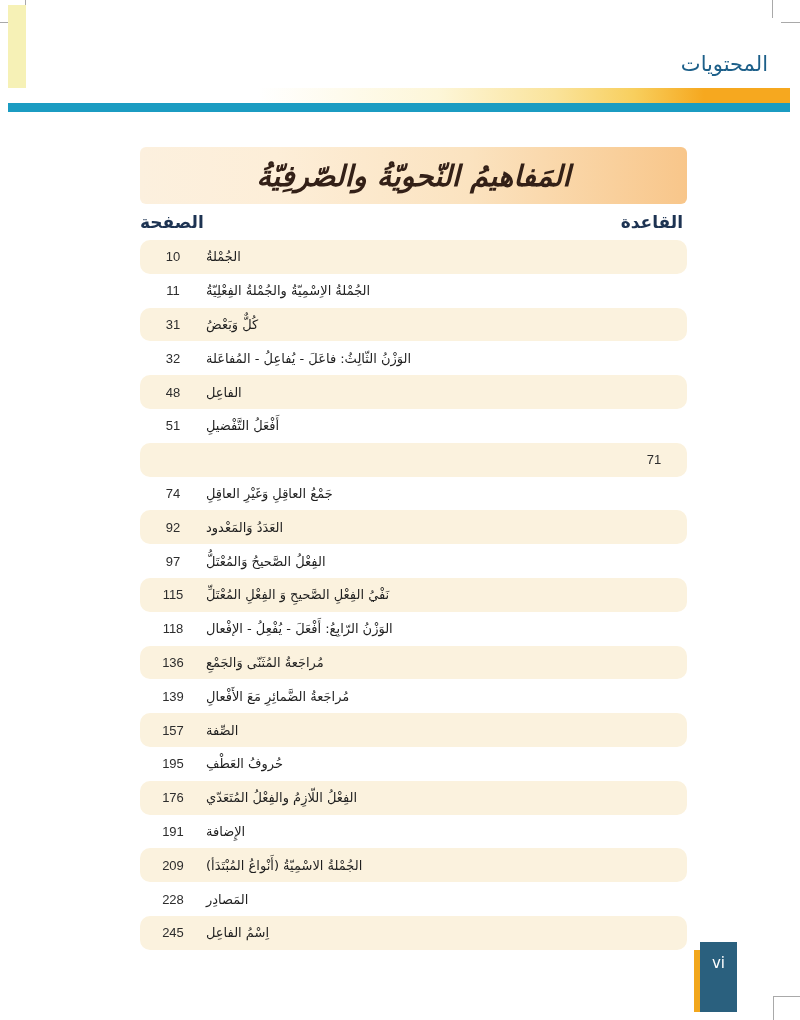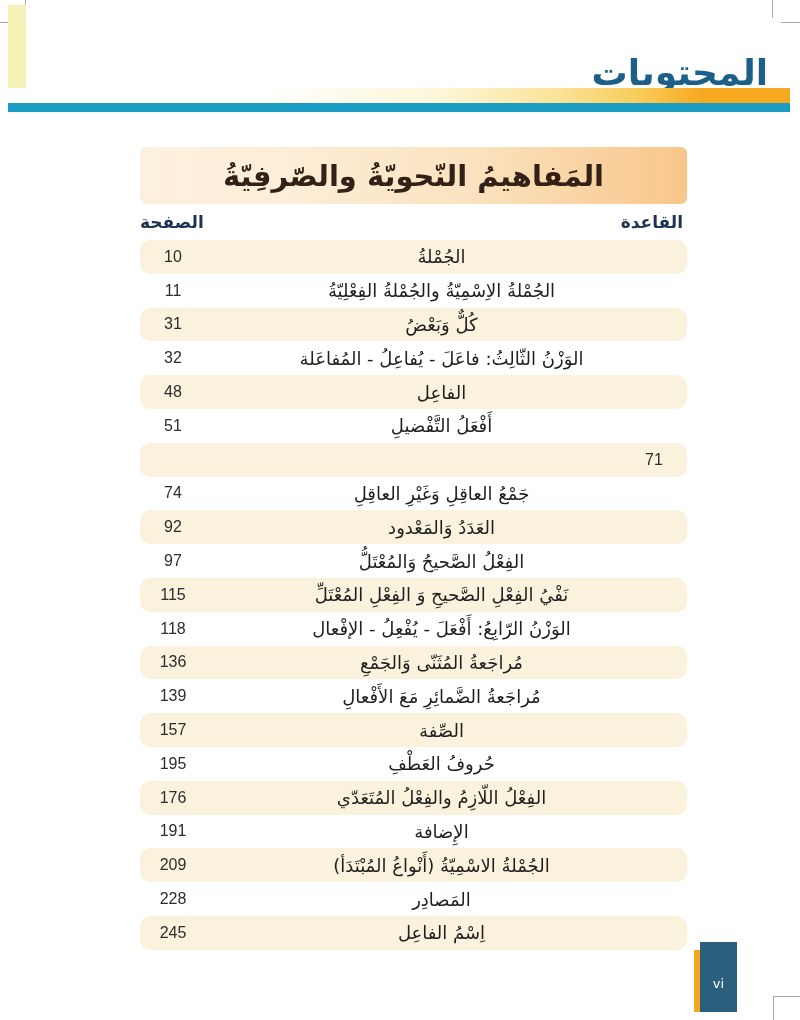--- a/index.html
+++ b/index.html
@@ -16,81 +16,81 @@
   .crop-tr-h{left:781px;top:22px;width:19px;height:1px;}
   .crop-br-v{left:773px;top:996px;width:1px;height:24px;}
   .crop-br-h{left:773px;top:996px;width:27px;height:1px;}
   
   .yellow-tab{
     position:absolute;left:8px;top:5px;width:18px;height:98px;
     background:#f6f1b6;
   }
   .contents-title{
     position:absolute;top:53px;right:32px;
-    font-size:36px;font-weight:bold;color:#1c5f89;
+    font-size:21px;font-weight:normal;color:#1c5f89;
     direction:rtl;line-height:1.1;margin-left:26px;
   }
   .gradient-bar{
     position:absolute;left:8px;top:88px;width:782px;height:15px;
     background:linear-gradient(to right,
       #ffffff 0%,#ffffff 32%,#fdf6d8 55%,#fae39a 70%,
       #f8cf5e 80%,#f6a81f 89%,#f6a81f 100%);
   }
   .teal-bar{
     position:absolute;left:8px;top:103px;width:782px;height:9px;
     background:#1b9cc2;
   }
   
   .content{
     position:absolute;left:140px;top:147px;width:547px;
     direction:rtl;
   }
   .banner{
     height:57px;border-radius:6px;
     background:linear-gradient(to left,#f8c68a 0%,#fbe3c0 40%,#fdeed8 75%,#fcf0de 100%);
-    display:flex;align-items:center;justify-content:center;
+    display:flex;align-items:center;justify-content:center;font-style:italic;
   }
   .banner-title{
     font-size:29px;font-weight:bold;color:#332017;
     letter-spacing:0.5px;
   }
   .col-headers{
     display:flex;align-items:center;
     height:32px;margin-top:2px;
     font-weight:bold;color:#1d3352;font-size:17px;
   }
   .rule-col{flex:1;text-align:right;padding-right:4px;}
   .page-col{width:66px;direction:ltr;flex:none;}
   #rows{margin-top:2px;}
   .row{
     display:flex;align-items:center;height:33.8px;
     border-radius:10px;
   }
   .row.peach{background:#fbf2de;}
   .rule-cell{
-    flex:1;text-align:center;padding-right:10px;
-    font-size:18px;color:#1f1f1f;white-space:nowrap;
+    flex:1;text-align:left;padding-right:10px;
+    font-size:13px;color:#1f1f1f;white-space:nowrap;
   }
   .page-cell{
     width:66px;flex:none;text-align:center;direction:ltr;
-    font-size:16px;color:#2d2d2d;
+    font-size:13px;color:#2d2d2d;
     font-family:"Liberation Sans","DejaVu Sans",sans-serif;
   }
   
   .folio-stripe{
     position:absolute;left:694px;top:950px;width:7px;height:62px;
     background:#f2a71d;
   }
   .folio-box{
     position:absolute;left:700px;top:942px;width:37px;height:70px;
     background:#2a607e;color:#ffffff;
     display:flex;justify-content:center;align-items:flex-start;
     padding-top:0;
   }
-  .folio-box span{margin-top:34px;font-size:13px;text-align:center;}
+  .folio-box span{margin-top:12px;font-size:15px;text-align:center;}
 </style>
 </head>
 <body>
 
 <div class="crop crop-tl-h"></div>
 <div class="crop crop-tl-v"></div>
 <div class="crop crop-tr-v"></div>
 <div class="crop crop-tr-h"></div>
 <div class="crop crop-br-v"></div>
 <div class="crop crop-br-h"></div>

